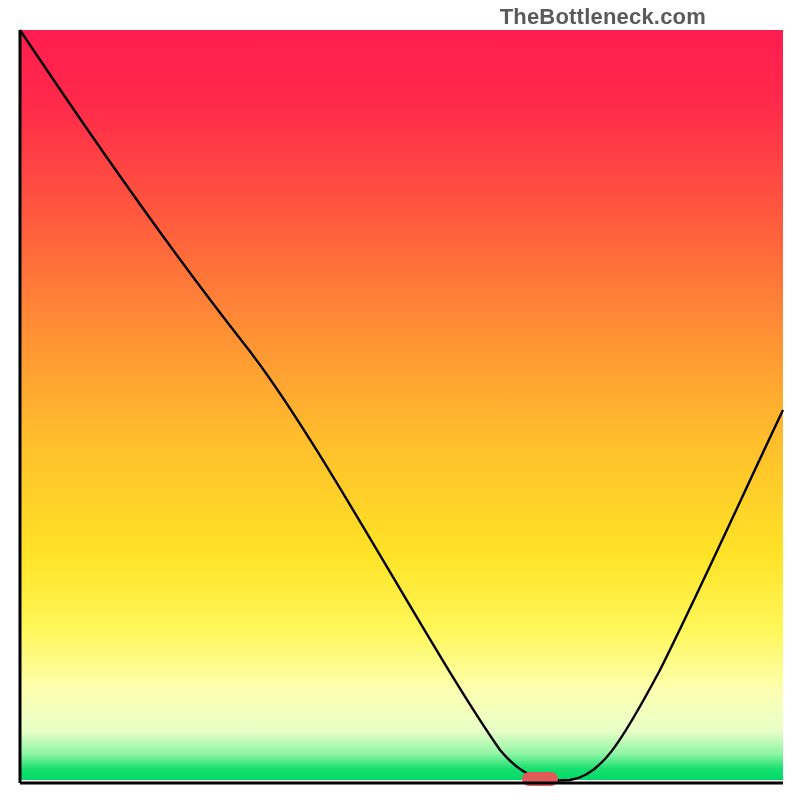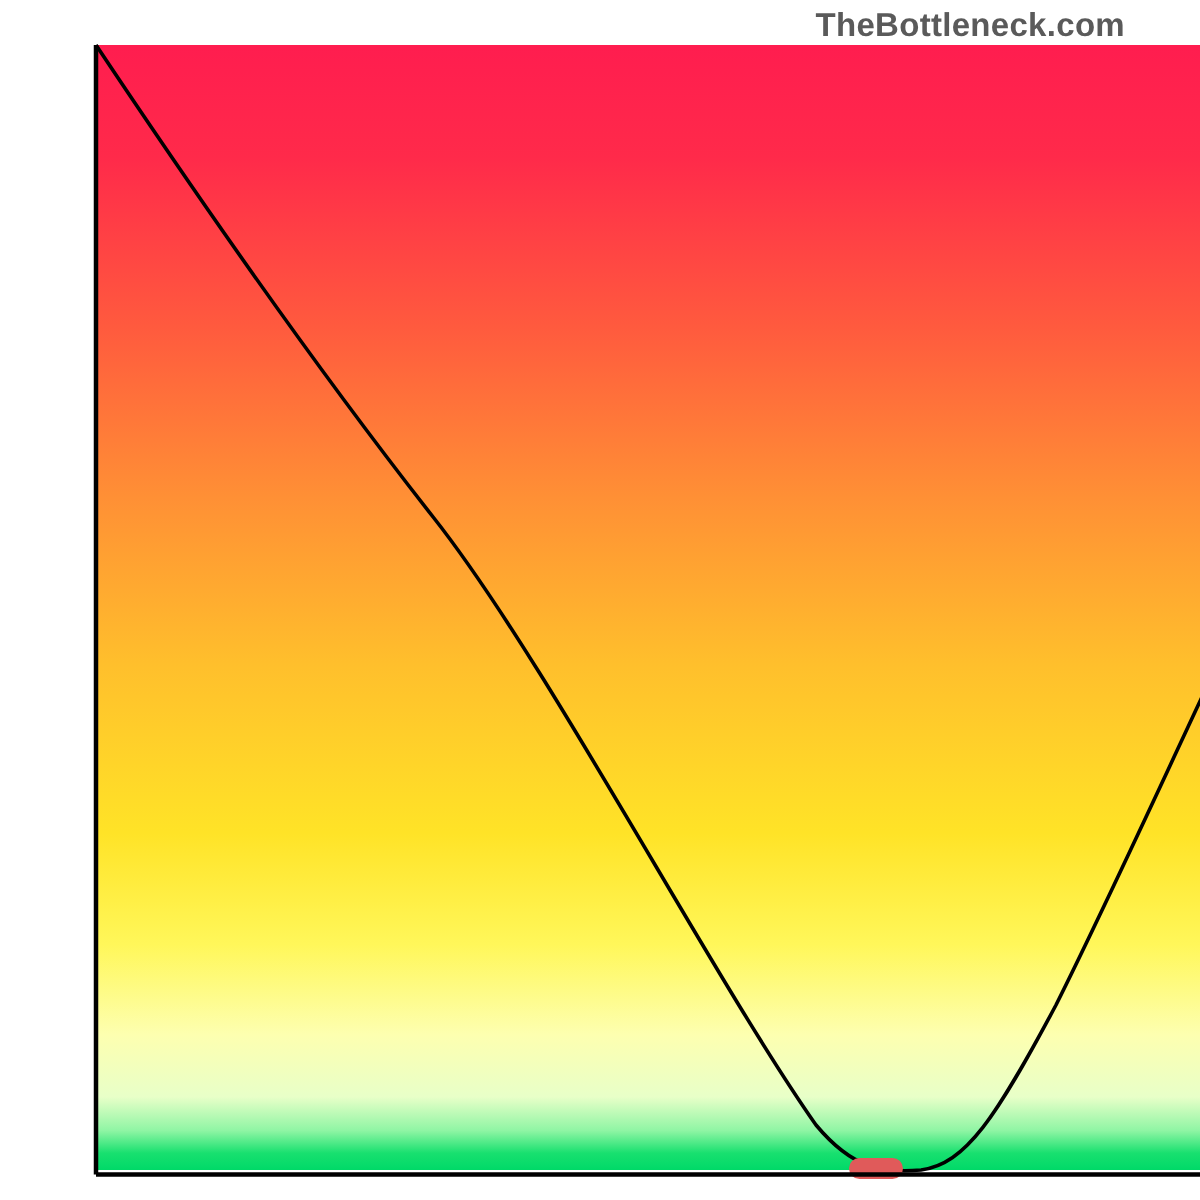--- a/index.html
+++ b/index.html
@@ -7,21 +7,20 @@
     padding: 0;
     width: 800px;
     height: 800px;
     background: #ffffff;
     font-family: Arial, Helvetica, sans-serif;
   }
   .wrap {
     position: relative;
     width: 716px;
     height: 800px;
-    margin-left: 44px;
   }
   .attribution {
     position: absolute;
     top: 4px;
     right: 10px;
     font-size: 22px;
     font-weight: 600;
     color: #5a5a5a;
     letter-spacing: 0.2px;
   }

